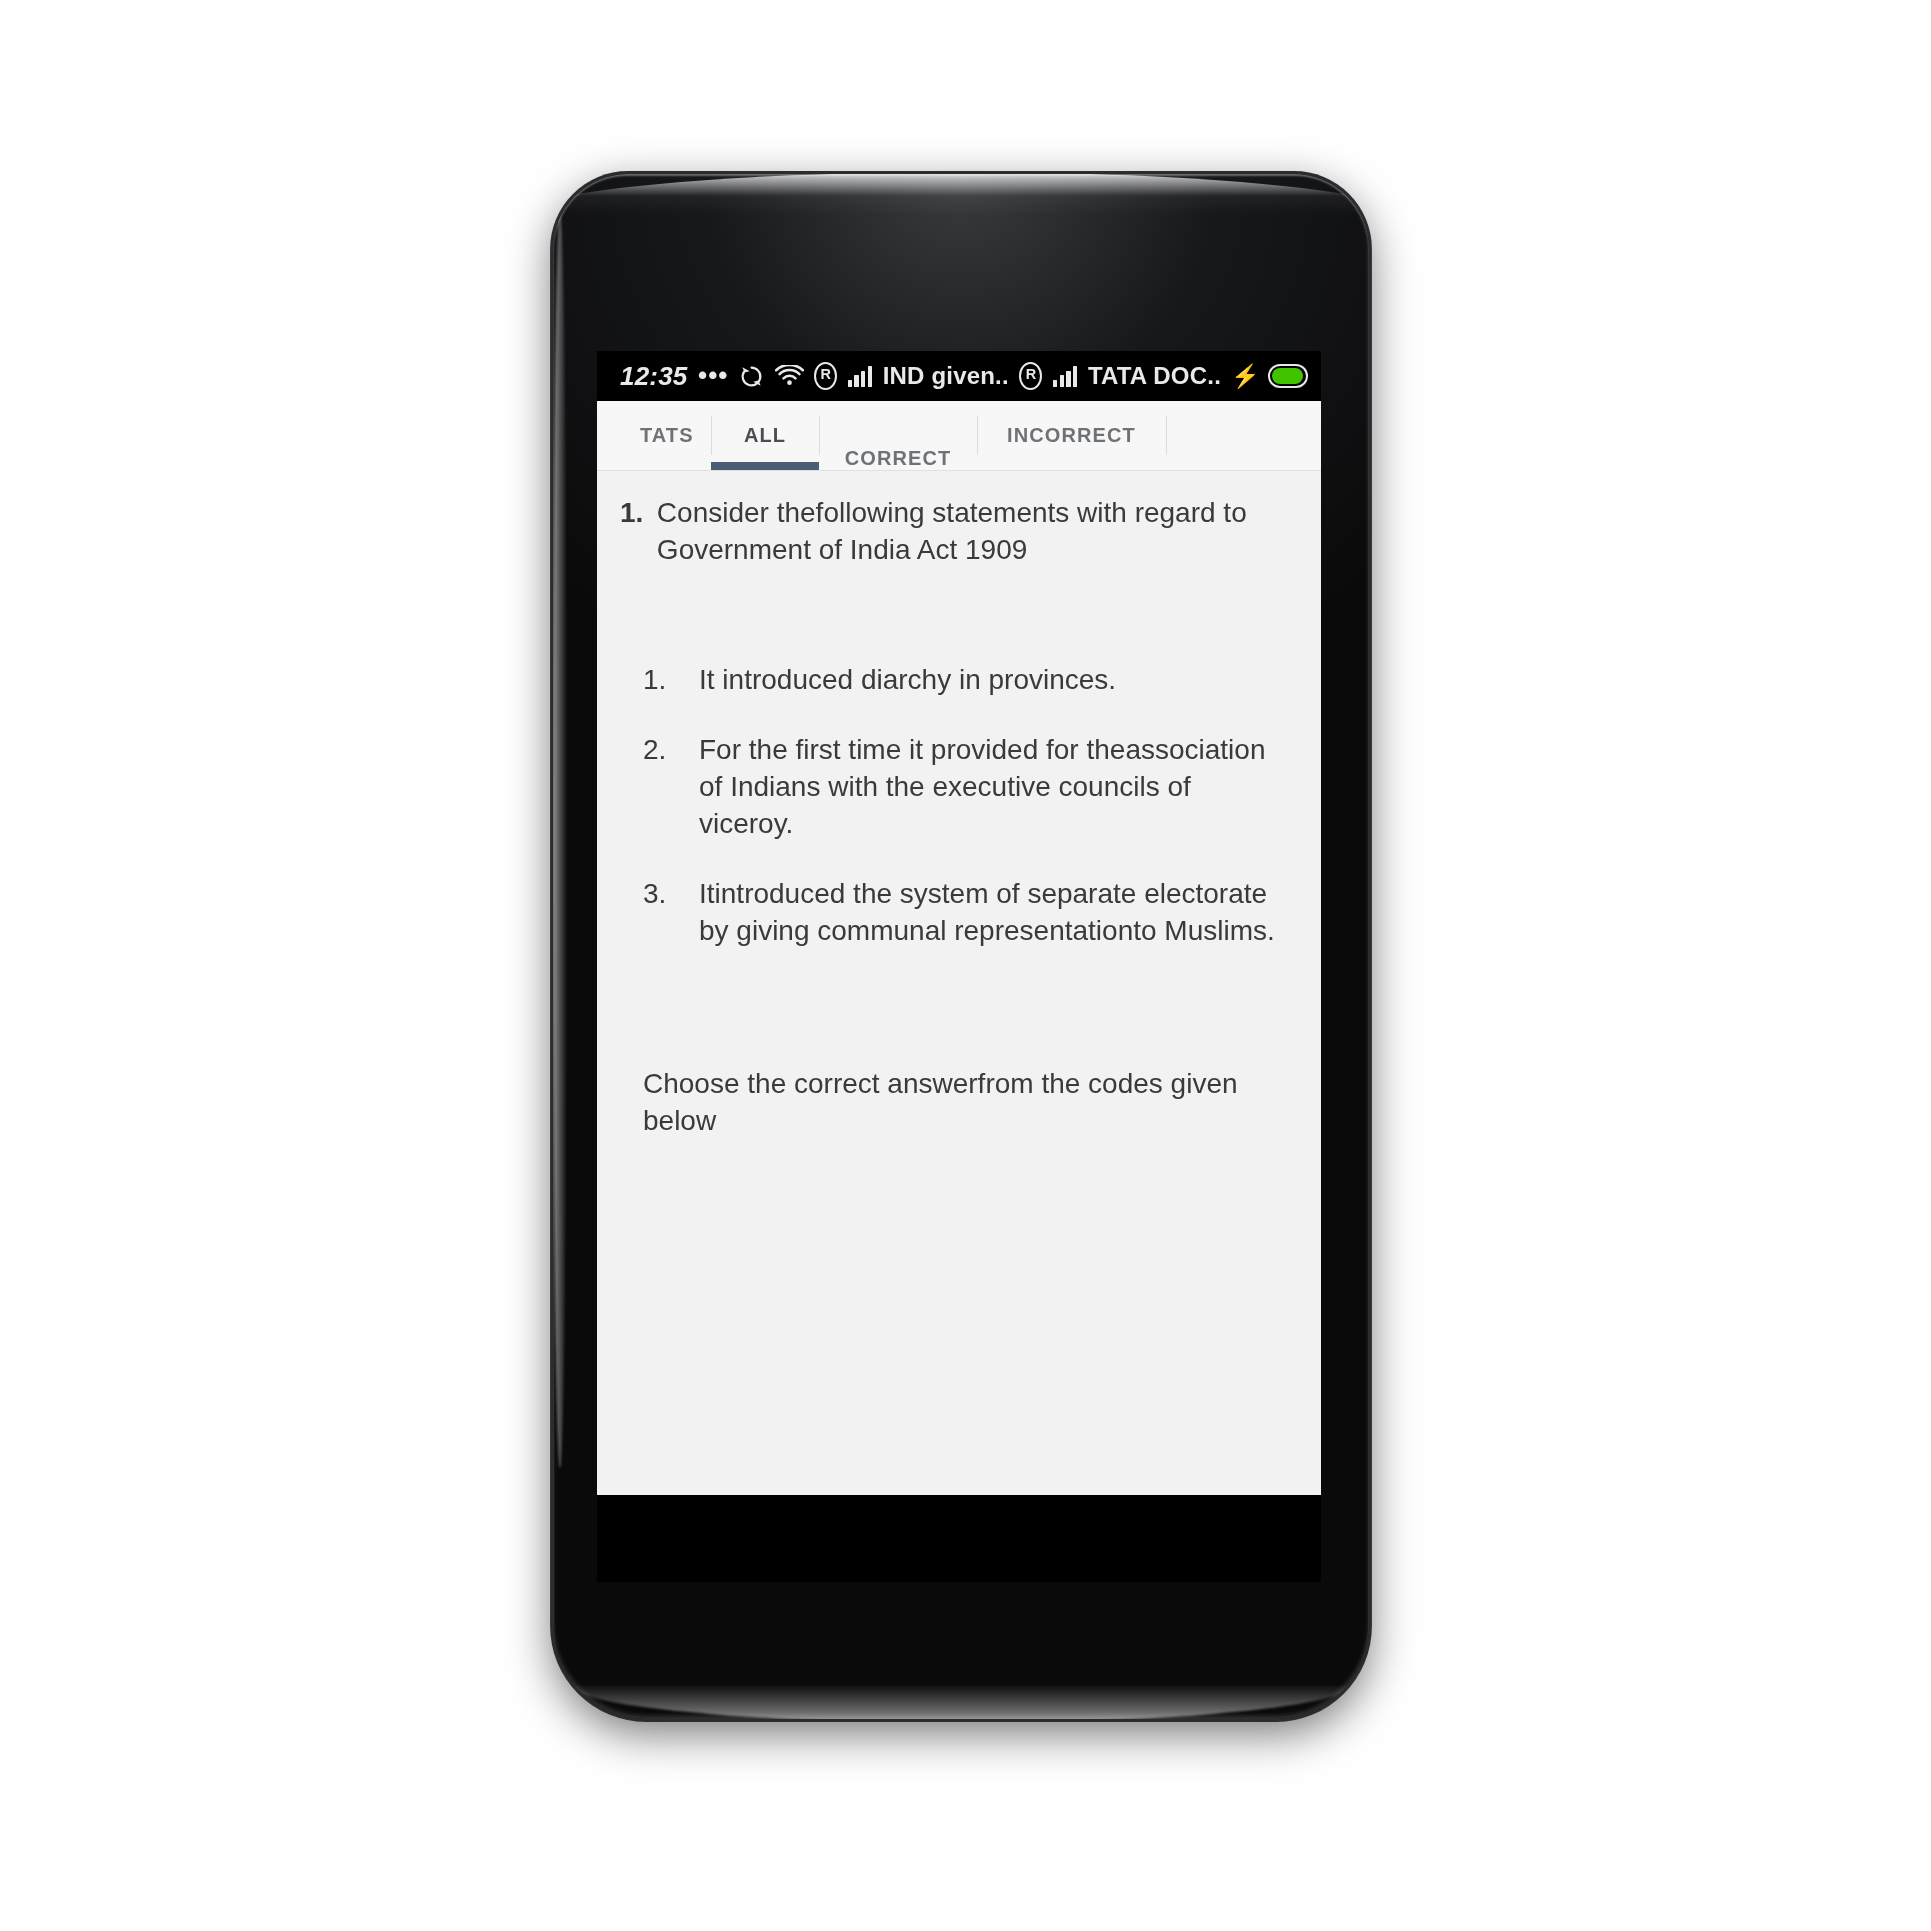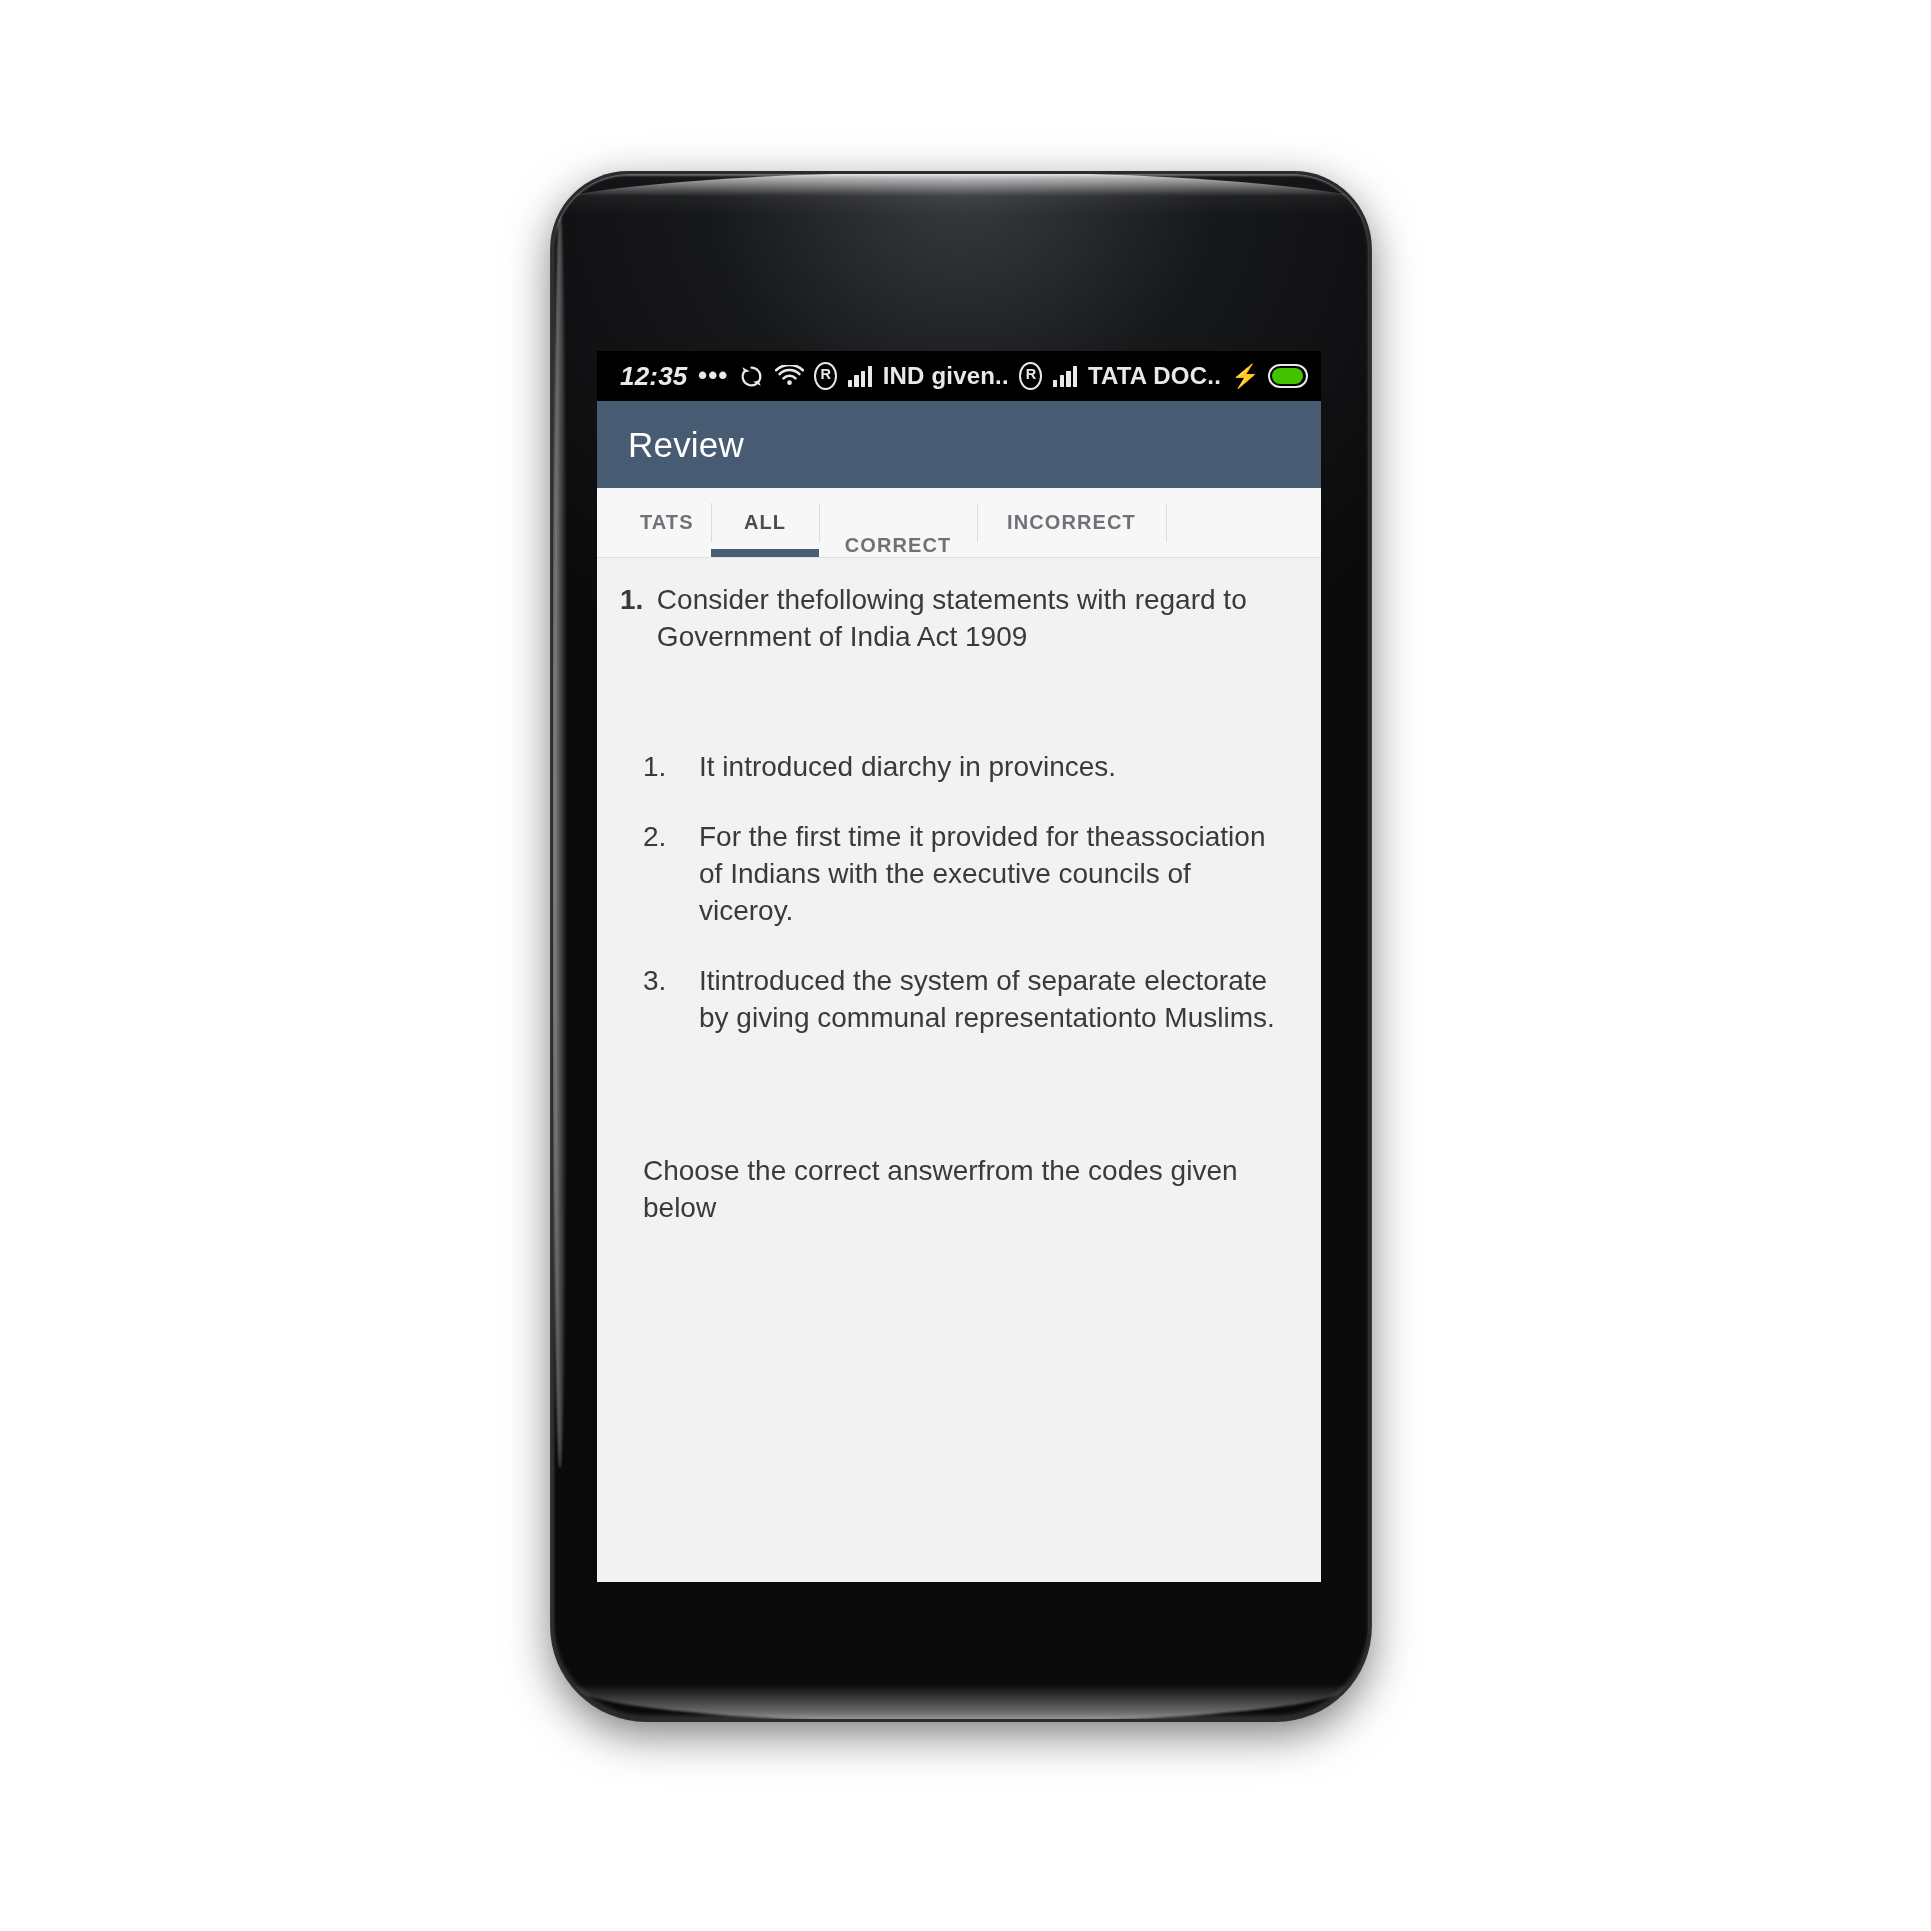--- a/index.html
+++ b/index.html
@@ -243,23 +243,20 @@
             <i></i>
           </span>
         <span class="carrier">TATA DOC..</span>
 
         <span class="bolt">⚡</span>
         <span class="batt">
             <span style="background: rgb(65, 195, 0);"></span>
           </span>
       </div>
 
-      <div id="app-bar" style="background: rgb(71, 91, 114);">
-        <span class="title">Review</span>
-      </div>
 
       <div id="tab-bar">
         <div class="tab" style="width:114px;padding-right:17.4px;justify-content:flex-end;padding-left:0;">
           <span>TATS</span>
 
         </div>
         <div class="tab selected" style="width:108px;text-align:center;">
           <span>ALL</span>
           <span class="underline" style="background: rgb(74, 93, 117);"></span>
         </div>

